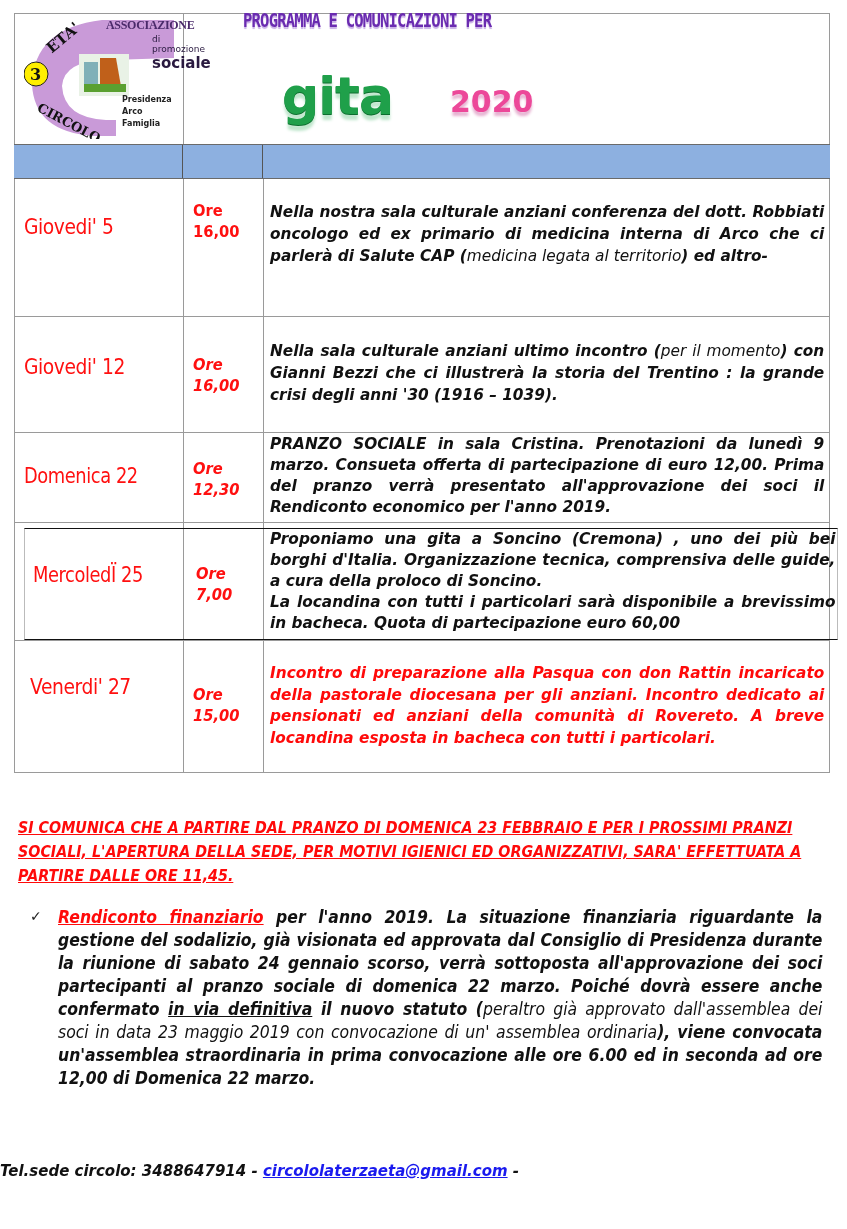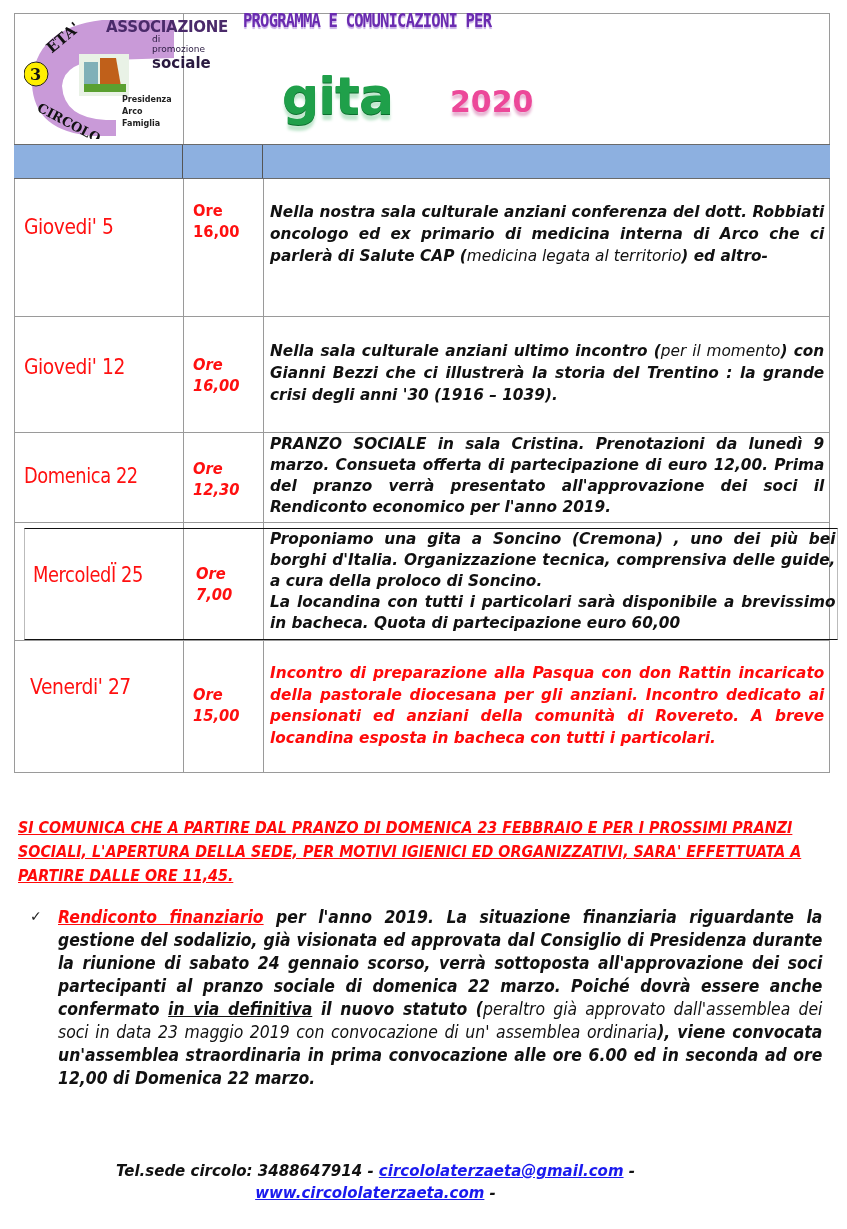--- a/index.html
+++ b/index.html
@@ -4,21 +4,21 @@
 <style>
   html, body { margin:0; padding:0; background:#ffffff; }
   body { width:847px; height:1229px; position:relative; overflow:hidden; font-family:"DejaVu Sans", sans-serif; color:#111; }
   .abs { position:absolute; }
   .hline { position:absolute; height:1px; background:#9a9a9a; }
   .vline { position:absolute; width:1px; background:#9a9a9a; }
 
   
   .logo { position:absolute; left:24px; top:14px; width:158px; height:125px; }
   .logo-assoc { position:absolute; left:82px; top:4px; font:bold 11px "DejaVu Sans", sans-serif; color:#4a2a6a; letter-spacing:-0.3px; }
-  .logo-assoc .big { font-size:15px; }
+  .logo-assoc .big { font-size:12px;font-family:Liberation Serif, serif; }
   .logo-promo { position:absolute; left:80px; top:20px; font:9px "DejaVu Sans", sans-serif; color:#2a1a40;margin-left:48px; }
   .logo-promo .soc { font:bold 15px "DejaVu Sans", sans-serif; }
   .logo-parr { position:absolute; left:98px; top:80px; font:bold 8px "DejaVu Sans", sans-serif; color:#222; line-height:12px; text-align:left; }
   .logo-parr span { display:block; }
 
   .title-top { position:absolute; left:243px; top:9px; font:bold 19px "DejaVu Sans Mono", monospace; color:#6a2bb0; letter-spacing:-1px; text-shadow:0 2px 1px #c9b0e6; transform:scaleX(0.82); transform-origin:left center; }
   .title-month { position:absolute; left:282px; top:70px; font:bold 52px "DejaVu Sans", sans-serif; color:#1fa04a; letter-spacing:-1px; text-shadow:0 1px 0 #0c6e2e, 0 6px 3px #bfe6cc; line-height:52px; }
   .title-year { position:absolute; left:450px; top:86px; font:bold 30px "DejaVu Sans", sans-serif; color:#ec4899; text-shadow:0 4px 3px #e6b0d0; line-height:32px; }
 
   .blueband { position:absolute; left:14px; top:144px; width:816px; height:33px; background:#8db0e0; border-top:1px solid #6a6a6a; border-bottom:1px solid #6a6a6a; }
@@ -31,21 +31,21 @@
   .desc.red { color:#ff0a0a; }
 
   .notice { position:absolute; left:18px; top:816px; width:800px; font:bold italic 15.5px "DejaVu Sans", sans-serif; color:#ff0a0a; text-decoration:underline; line-height:24px; transform:scaleX(0.92); transform-origin:left top; width:870px; }
 
   .check { position:absolute; left:30px; top:908px; font:14px "DejaVu Sans", sans-serif; color:#222; }
   .para { position:absolute; left:58px; top:906px; font:bold italic 17px "DejaVu Sans", sans-serif; color:#111; line-height:23px; text-align:justify; width:830px; transform:scaleX(0.921); transform-origin:left top; }
   .para .red-u { color:#ff0a0a; text-decoration:underline; }
   .para .u { text-decoration:underline; }
   .para .light { font-weight:normal; }
 
-  .footer { position:absolute; left:0; top:1160px; width:751px; text-align:center; font:bold italic 15px "DejaVu Sans", sans-serif; color:#111; line-height:22px; }
+  .footer { position:absolute; left:0; top:1160px; width:751px; text-align:left; font:bold italic 15px "DejaVu Sans", sans-serif; color:#111; line-height:22px; }
   .footer a { color:#1a1aee; text-decoration:underline; }
 </style>
 </head>
 <body>
 
 <div class="hline" style="left:14px;top:13px;width:816px;"></div>
 <div class="vline" style="left:14px;top:13px;height:759px;"></div>
 <div class="vline" style="left:829px;top:13px;height:759px;"></div>
 <div class="vline" style="left:183px;top:13px;height:759px;"></div>
 <div class="vline" style="left:263px;top:144px;height:628px;"></div>
@@ -145,16 +145,13 @@
 
 <div class="check">✓</div>
 <div class="para">
   <span class="red-u">Rendiconto finanziario</span><span> per l'anno 2019. La situazione finanziaria riguardante la gestione del sodalizio, già visionata ed approvata dal Consiglio di Presidenza durante la riunione di sabato 24 gennaio scorso,  verrà sottoposta all'approvazione dei soci partecipanti al  pranzo sociale di domenica 22 marzo. Poiché dovrà essere anche confermato </span><span class="u">in via definitiva</span><span> il nuovo statuto (</span><span class="light">peraltro già approvato dall'assemblea dei soci in data 23 maggio 2019 con convocazione di un' assemblea ordinaria</span><span>), viene convocata un'assemblea straordinaria in prima convocazione alle ore 6.00 ed in seconda ad ore 12,00 di Domenica 22 marzo.</span>
 </div>
 
 <div class="footer">
   <div>
     <span>Tel.sede circolo: 3488647914  - </span><a>circololaterzaeta@gmail.com</a><span>  -</span>
   </div>
-  <div>
-    <a>www.circololaterzaeta.com</a><span>  -</span>
-  </div>
 </div>
 
 </body></html>

